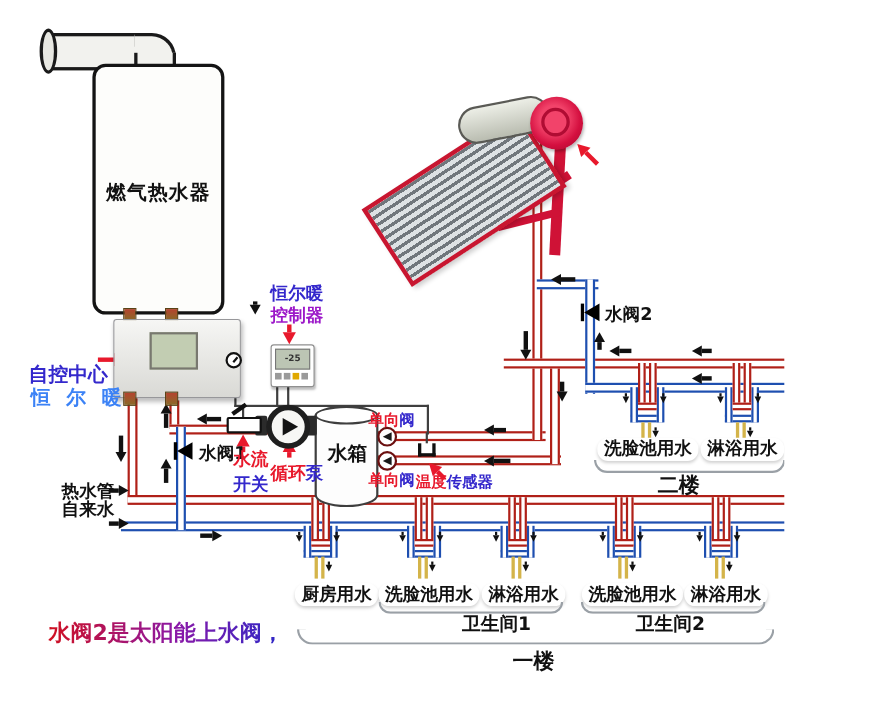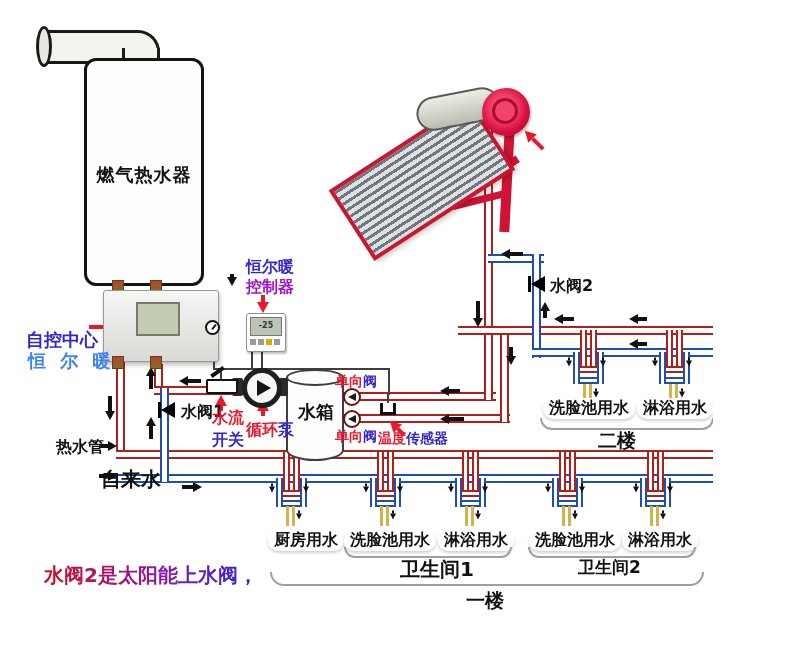--- a/index.html
+++ b/index.html
@@ -427,33 +427,33 @@
   <div class="lbl" style="left:335px;top:373px;font-size:14px;">
     <span style="color:#e8192c;">单向</span><span style="color:#3428cc;">阀</span>
   </div>
   <div class="lbl" style="left:335px;top:428px;font-size:14px;">
     <span style="color:#e8192c;">单向</span><span style="color:#3428cc;">阀</span>
   </div>
   <div class="lbl" style="left:378px;top:430px;font-size:14px;">
     <span style="color:#e8192c;">温度</span><span style="color:#3428cc;">传感器</span>
   </div>
   <div class="lbl" style="left:56px;top:437px;font-size:16px;">热水管</div>
-  <div class="lbl" style="left:56px;top:466px;font-size:20px;margin-left:45px;">自来水</div>
+  <div class="lbl" style="left:56px;top:453px;font-size:16px;">自来水</div>
 
   <div class="lbl bubble" style="left:543px;top:398px;font-size:16px;">洗脸池用水</div>
   <div class="lbl bubble" style="left:637px;top:398px;font-size:16px;">淋浴用水</div>
   <div class="brace" style="left:540px;top:418px;width:170px;height:10px;"></div>
   <div class="lbl" style="left:598px;top:428px;font-size:19px;">二楼</div>
 
   <div class="lbl bubble" style="left:268px;top:530px;font-size:16px;">厨房用水</div>
   <div class="lbl bubble" style="left:344px;top:530px;font-size:16px;">洗脸池用水</div>
   <div class="lbl bubble" style="left:438px;top:530px;font-size:16px;">淋浴用水</div>
   <div class="lbl bubble" style="left:529px;top:530px;font-size:16px;">洗脸池用水</div>
   <div class="lbl bubble" style="left:622px;top:530px;font-size:16px;">淋浴用水</div>
   <div class="brace" style="left:344px;top:547px;width:164px;height:9px;"></div>
   <div class="brace" style="left:528px;top:547px;width:164px;height:9px;"></div>
-  <div class="lbl" style="left:400px;top:556px;font-size:20px;">卫生间1</div>
+  <div class="lbl" style="left:420px;top:556px;font-size:17px;">卫生间1</div>
   <div class="lbl" style="left:578px;top:556px;font-size:17px;">卫生间2</div>
   <div class="brace" style="left:270px;top:572px;width:430px;height:12px;"></div>
   <div class="lbl" style="left:466px;top:588px;font-size:19px;">一楼</div>
 
   <div class="note" style="top:562px;background-image:linear-gradient(90deg,#d01020,#8a18a8 55%,#2a28c8);">水阀2是太阳能上水阀，</div>
 </div>
 
 </body></html>

